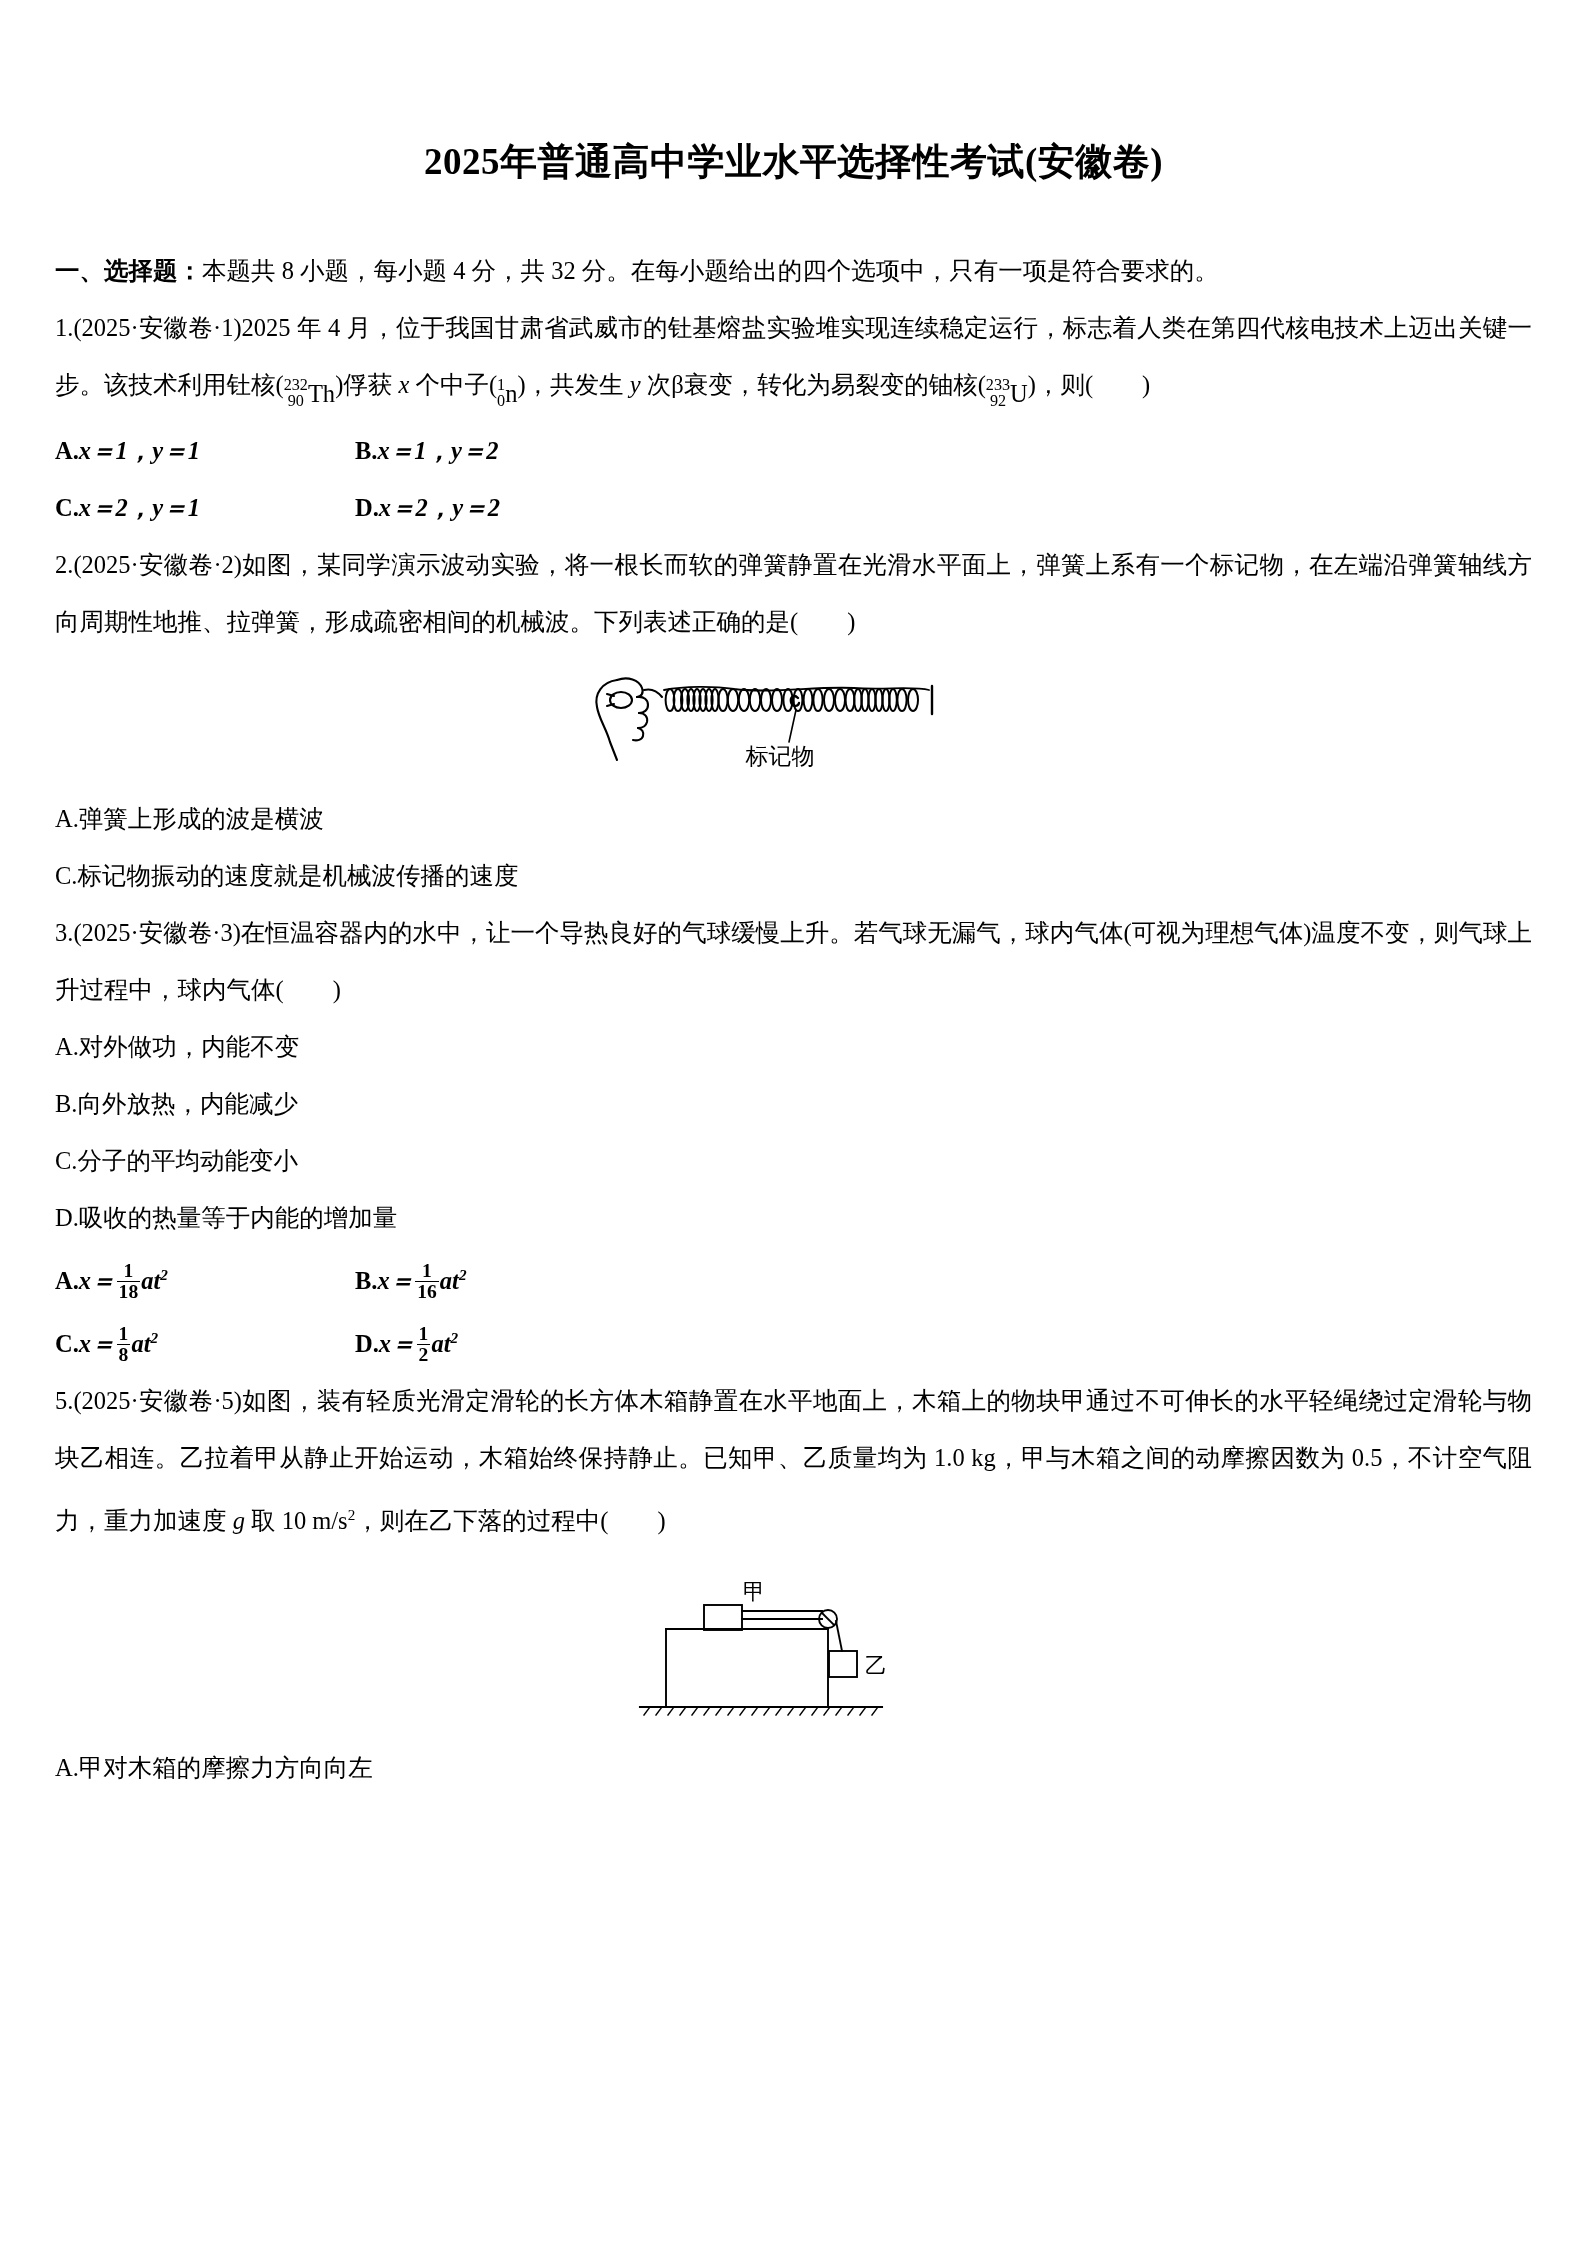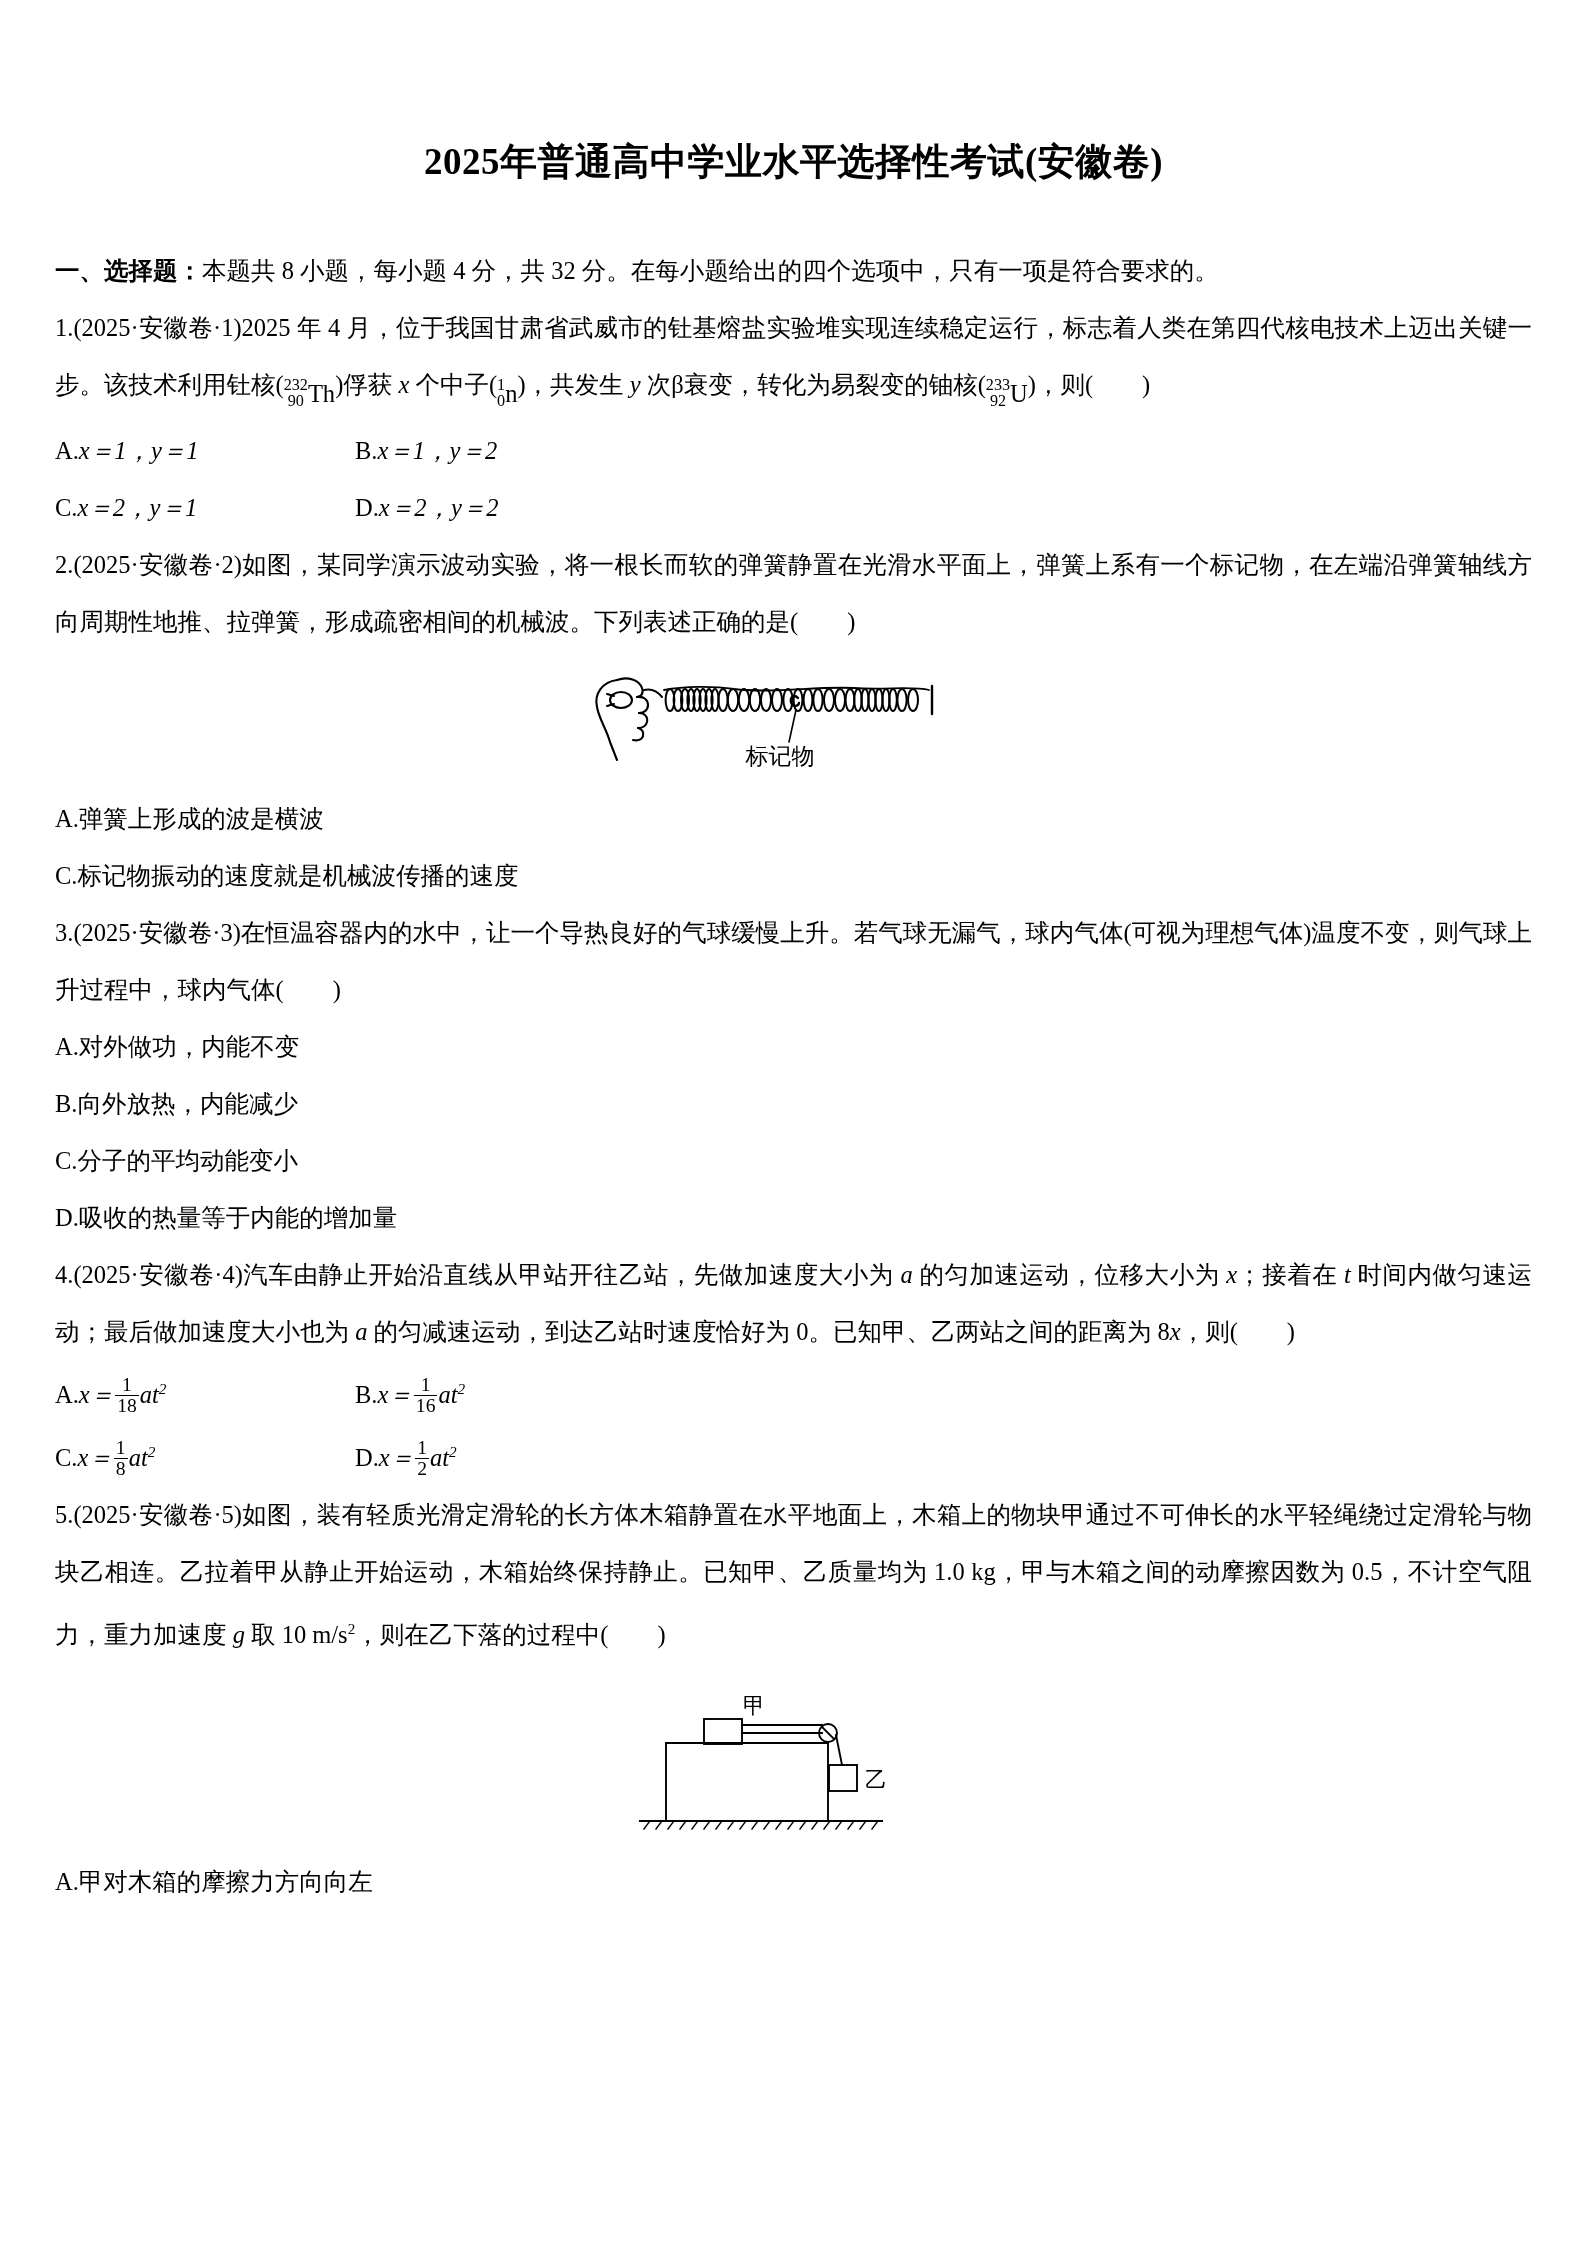--- a/index.html
+++ b/index.html
@@ -61,20 +61,21 @@
     margin: 0;
     font-size: 24.5px;
     line-height: 57px;
     white-space: nowrap;
   }
   .opt-row {
     display: block;
     font-size: 24.5px;
     line-height: 57px;
     white-space: nowrap;
+    font-weight: bold;
   }
   .opt-row .cell-a { display: inline-block; width: 300px; }
 
   
   i.v { font-style: italic; font-family: "Liberation Serif", serif; }
 
   
   .nuclide {
     display: inline-block;
     vertical-align: -0.22em;
@@ -197,21 +198,20 @@
     <p class="opt"><span>A.</span><span>弹簧上形成的波是横波</span></p>
     <p class="opt"><span>C.</span><span>标记物振动的速度就是机械波传播的速度</span></p>
 
     <p class="qtext"><span>3.(2025·安徽卷·3)</span><span>在恒温容器内的水中，让一个导热良好的气球缓慢上升。若气球无漏气，球内气体(可视为理想气体)温度不变，则气球上升过程中，球内气体(　　)</span></p>
 
     <p class="opt"><span>A.</span><span>对外做功，内能不变</span></p>
     <p class="opt"><span>B.</span><span>向外放热，内能减少</span></p>
     <p class="opt"><span>C.</span><span>分子的平均动能变小</span></p>
     <p class="opt"><span>D.</span><span>吸收的热量等于内能的增加量</span></p>
 
-    <p class="qtext"><span>4.(2025·安徽卷·4)</span><span>汽车由静止开始沿直线从甲站开往乙站，先做加速度大小为 </span><i class="v">a</i><span> 的匀加速运动，位移大小为 </span><i class="v">x</i><span>；接着在 </span><i class="v">t</i><span> 时间内做匀速运动；最后做加速度大小也为 </span><i class="v">a</i><span> 的匀减速运动，到达乙站时速度恰好为 0。已知甲、乙两站之间的距离为 8</span><i class="v">x</i><span>，则(　　)</span></p>
 
     <div class="opt-row"><span class="cell-a"><span>A.</span><i class="v">x＝</i><span class="frac"><span class="num">1</span><span class="den">18</span></span><i class="v">at</i><sup class="ex">2</sup></span><span><span>B.</span><i class="v">x＝</i><span class="frac"><span class="num">1</span><span class="den">16</span></span><i class="v">at</i><sup class="ex">2</sup></span></div>
 
     <div class="opt-row"><span class="cell-a"><span>C.</span><i class="v">x＝</i><span class="frac"><span class="num">1</span><span class="den">8</span></span><i class="v">at</i><sup class="ex">2</sup></span><span><span>D.</span><i class="v">x＝</i><span class="frac"><span class="num">1</span><span class="den">2</span></span><i class="v">at</i><sup class="ex">2</sup></span></div>
 
     <p class="qtext"><span>5.(2025·安徽卷·5)</span><span>如图，装有轻质光滑定滑轮的长方体木箱静置在水平地面上，木箱上的物块甲通过不可伸长的水平轻绳绕过定滑轮与物块乙相连。乙拉着甲从静止开始运动，木箱始终保持静止。已知甲、乙质量均为 1.0 kg，甲与木箱之间的动摩擦因数为 0.5，不计空气阻力，重力加速度 </span><i class="v">g</i><span> 取 10 m/s</span><sup class="ex2">2</sup><span>，则在乙下落的过程中(　　)</span></p>
 
     <div class="figure">
       <svg width="360" height="170" viewBox="0 0 360 170">
         <g fill="none" stroke="#000" stroke-width="1.9" stroke-linecap="square">

